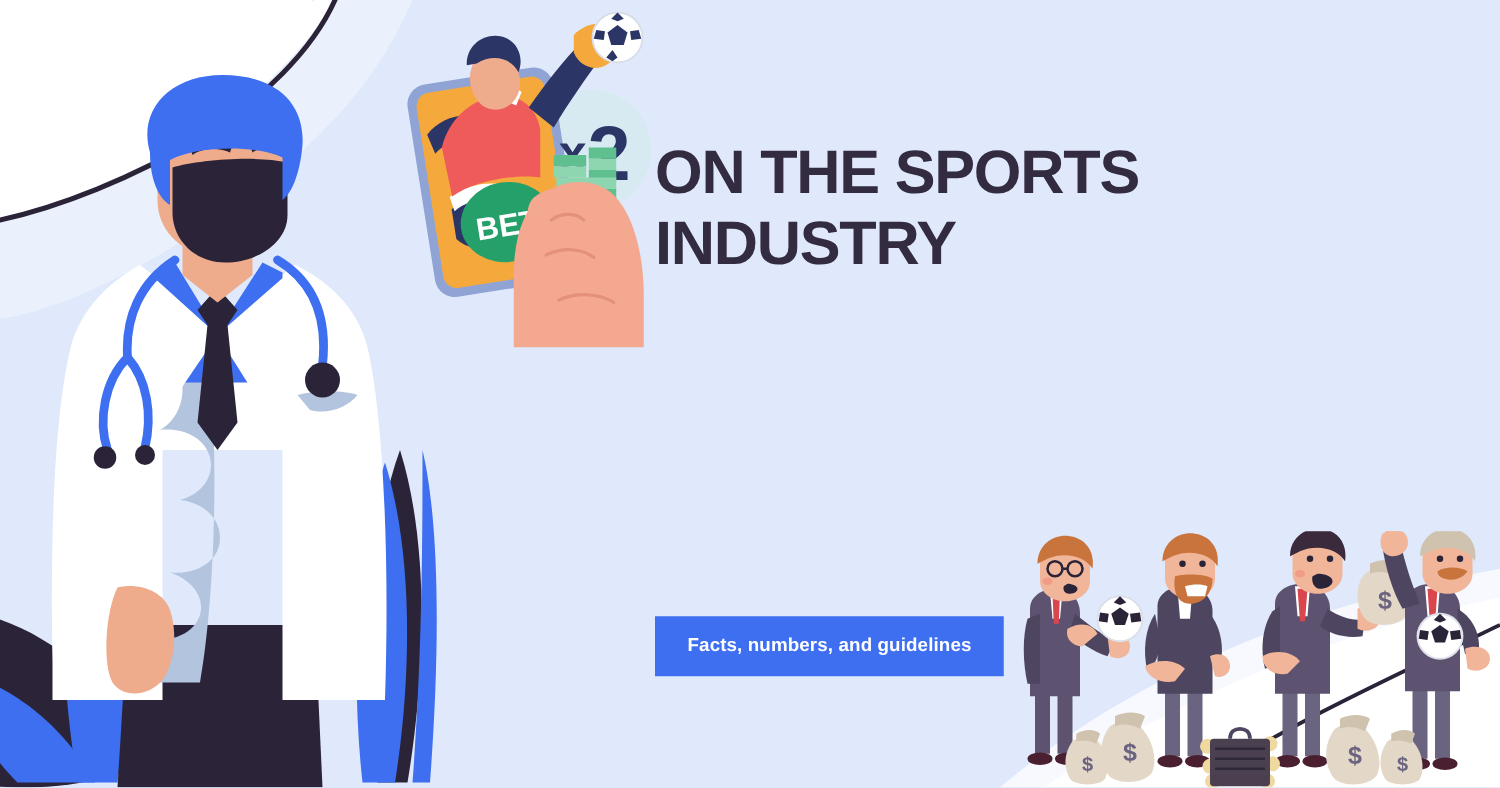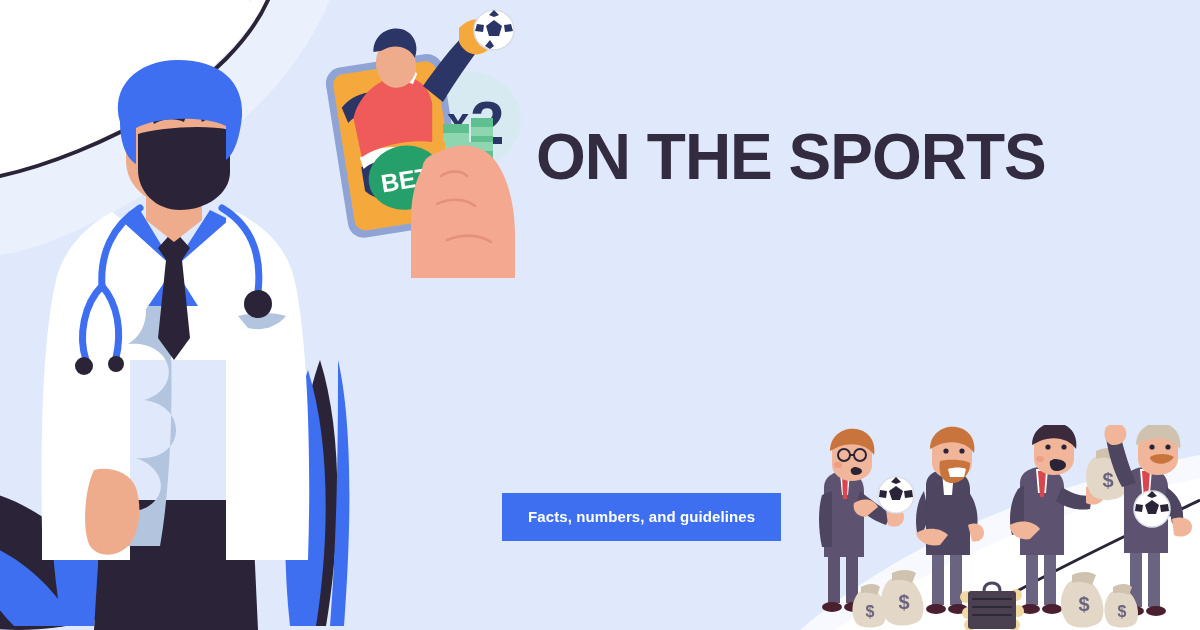--- a/index.html
+++ b/index.html
@@ -15,28 +15,28 @@
 
   
   .text-block{
     position:absolute;left:524px;top:116px;width:670px;
   }
   .eyebrow{
     font-size:27px;font-weight:bold;color:#4176f0;letter-spacing:.2px;
     line-height:1;margin:0 0 26px 0;
   }
   .headline{
-    font-size:64px;font-weight:bold;color:#332b40;
-    line-height:.92;letter-spacing:-1px;margin:12px;
+    font-size:49px;font-weight:bold;color:#332b40;
+    line-height:.92;letter-spacing:-1px;margin:0;
     text-transform:uppercase;
   }
   .headline .hl-line{display:block;white-space:nowrap;margin-bottom:12px;}
 
   .cta{
-    position:absolute;left:502px;top:493px;
+    position:absolute;left:524px;top:493px;
     background:#3d6ff0;color:#ffffff;
     font-size:15px;font-weight:bold;letter-spacing:.1px;
     padding:0 26px;height:48px;line-height:48px;
     display:inline-block;white-space:nowrap;
     box-sizing:border-box;
   }
 
   
   .ill{position:absolute;}
   #doctor{left:-10px;top:60px;width:360px;height:570px;}
@@ -327,18 +327,19 @@
       <text x="284" y="186" text-anchor="middle" font-family="Liberation Sans, sans-serif" font-size="20" font-weight="bold" fill="#6b6480">$</text>
       <path fill="#e3d8c8" d="M310,168 C316,164 324,164 330,168 C338,176 340,190 336,198 C332,204 312,204 308,198 C302,188 304,176 310,168 Z"></path>
       <path fill="#cfc2ae" d="M313,162 C320,158 328,158 332,162 L329,170 C323,167 318,167 313,168 Z"></path>
       <text x="322" y="192" text-anchor="middle" font-family="Liberation Sans, sans-serif" font-size="16" font-weight="bold" fill="#6b6480">$</text>
     </g>
   </svg>
 
   <div class="text-block">
     <h1 class="headline">
       <span class="hl-line">ON THE SPORTS</span>
+      <span class="hl-line">INDUSTRY</span>
     </h1>
   </div>
 
   <div class="cta">Facts, numbers, and guidelines</div>
 
 </div>
 
 </body></html>

